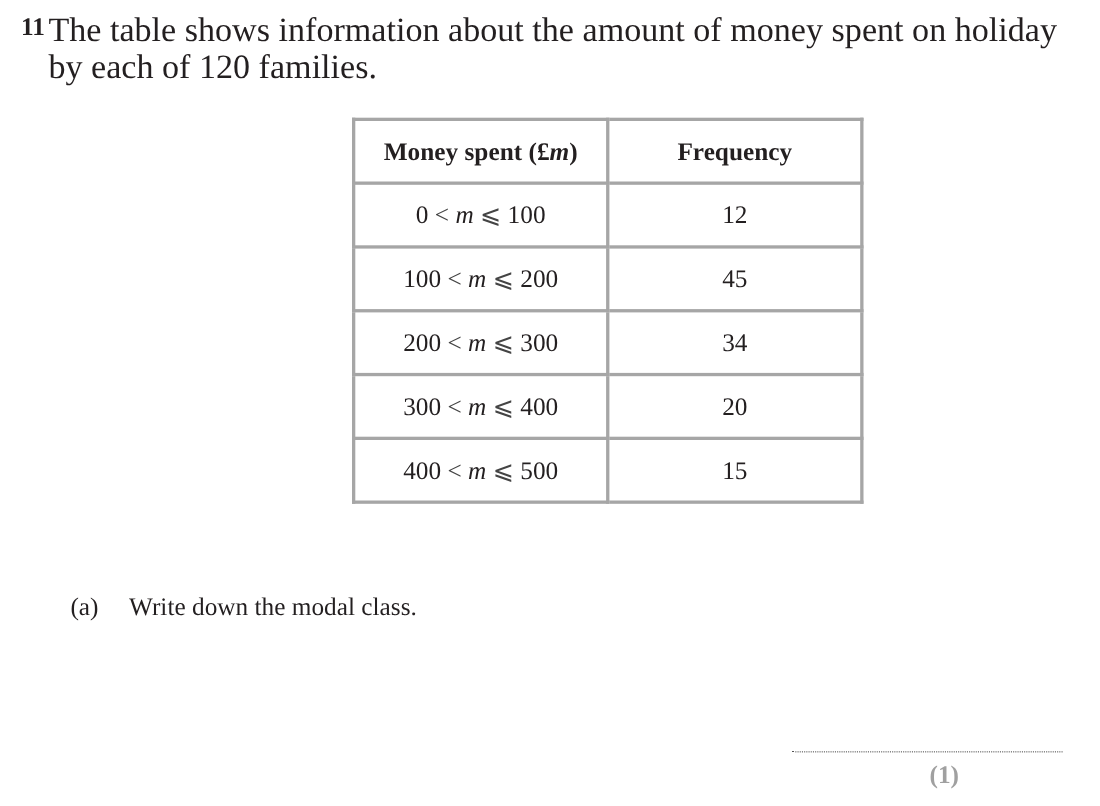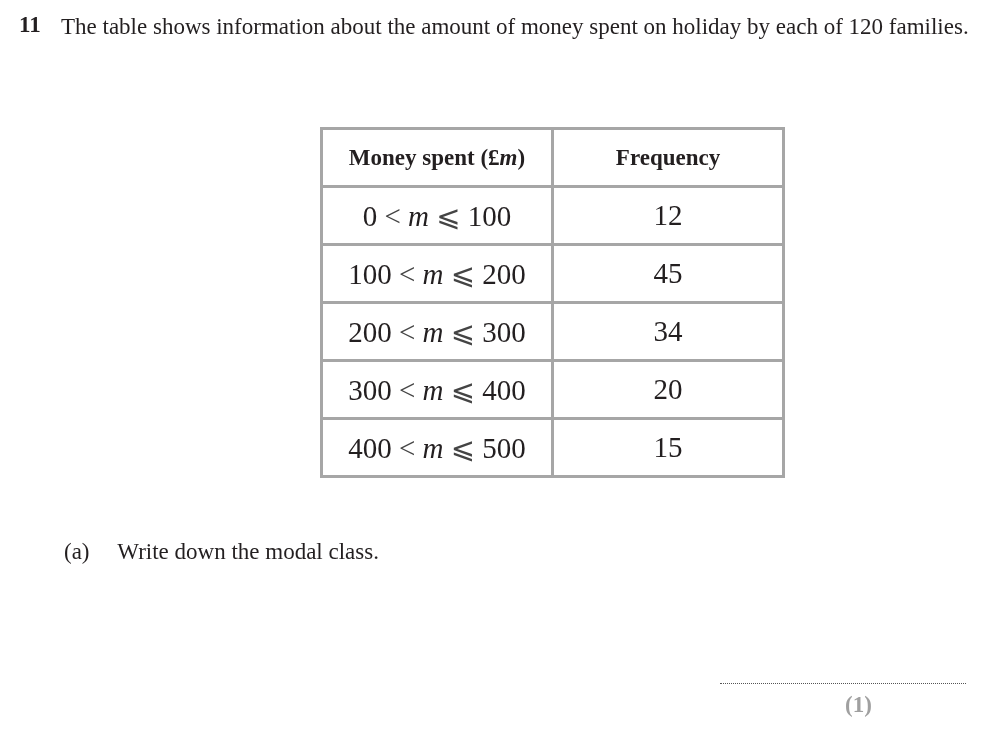--- a/index.html
+++ b/index.html
@@ -5,32 +5,32 @@
   html, body { margin: 0; padding: 0; background: #ffffff; }
   body {
     width: 1000px; height: 733px; position: relative; overflow: hidden;
     font-family: "Liberation Serif", "DejaVu Serif", serif; color: #231f20;
   }
   .qnum {
     position: absolute; left: 19px; top: 12px;
     font-size: 23px; font-weight: bold; text-align: center;
   }
   .qtext {
-    position: absolute; left: 61px; top: 10px; width: 935px;
-    font-size: 23px; line-height: 34px;
+    position: absolute; left: 44px; top: 10px; width: 935px;
+    font-size: 31px; line-height: 34px;
   }
   table.freq {
-    position: absolute; left: 320px; top: 127px;
+    position: absolute; left: 320px; top: 107px;
     border-collapse: collapse;
     border: 3px solid #a16207;
   }
   table.freq td, table.freq th {
     border: 3px solid #a6a6a6;
     height: 55px; padding: 0;
-    font-size: 29px; text-align: center; vertical-align: middle;
+    font-size: 23px; text-align: center; vertical-align: middle;
   }
   table.freq th { font-weight: bold; font-size: 23px; }
   .col1 { width: 228px; }
   .col2 { width: 228px; }
   .cls { display: inline-block; }
   .cls i { font-style: italic; }
   .cls .op { color: #444; }
   .part {
     position: absolute; left: 64px; top: 539px; font-size: 23px;
   }

